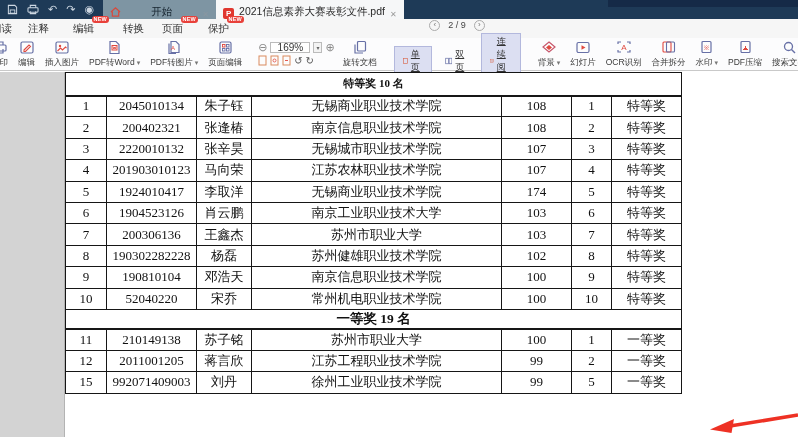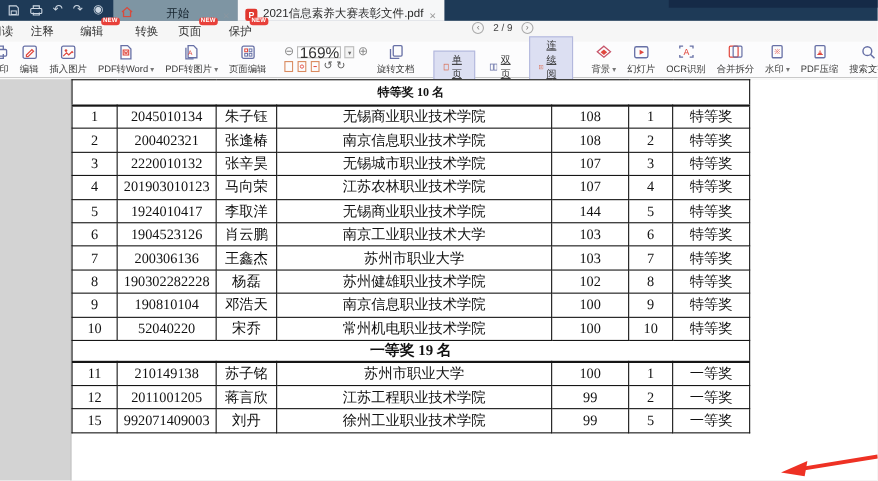--- a/index.html
+++ b/index.html
@@ -30,21 +30,21 @@
   
   .toolbar { position:absolute; top:38px; left:0; right:0; height:33px; background:#fcfcfd; border-bottom:1px solid #c9c9c9; display:flex; align-items:center; }
   .tool { display:flex; flex-direction:column; align-items:center; justify-content:center; gap:2px; font-size:8.5px; color:#3a3a3a; padding:0 5px; white-space:nowrap; }
   .tool .ic { height:16px; display:flex; align-items:center; justify-content:center; }
   .tool-print { margin-left:-14px; }
   .caret { color:#777; font-size:7px; margin-left:2px; }
   .vsep { width:1px; height:27px; background:#ddd; margin:0 4px; }
 
   .zoom-stack { display:flex; flex-direction:column; gap:2px; padding:0 3px; }
   .zoom-row { display:flex; align-items:center; gap:3px; font-size:9px; color:#666; }
-  .zoom-box { width:40px; height:11px; border:1px solid #bbb; background:#fff; font-size:14px; color:#333; display:flex; align-items:center; justify-content:center; }
+  .zoom-box { width:40px; height:11px; border:1px solid #bbb; background:#fff; font-size:10px; color:#333; display:flex; align-items:center; justify-content:center; }
   .zoom-caret-btn { width:9px; height:11px; border:1px solid #bbb; background:#f3f3f3; font-size:6px; color:#666; display:flex; align-items:center; justify-content:center; }
   .circle-glyph { font-size:11px; color:#8a8a8a; line-height:1; }
   .mini-ic { display:flex; align-items:center; }
   .rot-glyph { font-size:10px; color:#555; line-height:1; }
 
   .nav-stack { display:flex; flex-direction:column; gap:2px; padding:0 4px; }
   .nav-row { display:flex; align-items:center; gap:8px; font-size:9px; color:#444; justify-content:center; }
   .nav-circ { width:11px; height:11px; border:1px solid #aaa; border-radius:50%; font-size:8px; color:#777; display:flex; align-items:center; justify-content:center; line-height:1; }
   .chip-row { display:flex; align-items:center; gap:4px; }
   .chip { display:flex; align-items:center; gap:3px; font-size:9px; color:#333; padding:1px 8px; border:1px solid transparent;text-decoration:underline; }
@@ -374,21 +374,21 @@
           <td>江苏农林职业技术学院</td>
           <td>107</td>
           <td>4</td>
           <td>特等奖</td>
         </tr>
         <tr>
           <td>5</td>
           <td>1924010417</td>
           <td>李取洋</td>
           <td>无锡商业职业技术学院</td>
-          <td>144</td>
+          <td>174</td>
           <td>5</td>
           <td>特等奖</td>
         </tr>
         <tr>
           <td>6</td>
           <td>1904523126</td>
           <td>肖云鹏</td>
           <td>南京工业职业技术大学</td>
           <td>103</td>
           <td>6</td>

